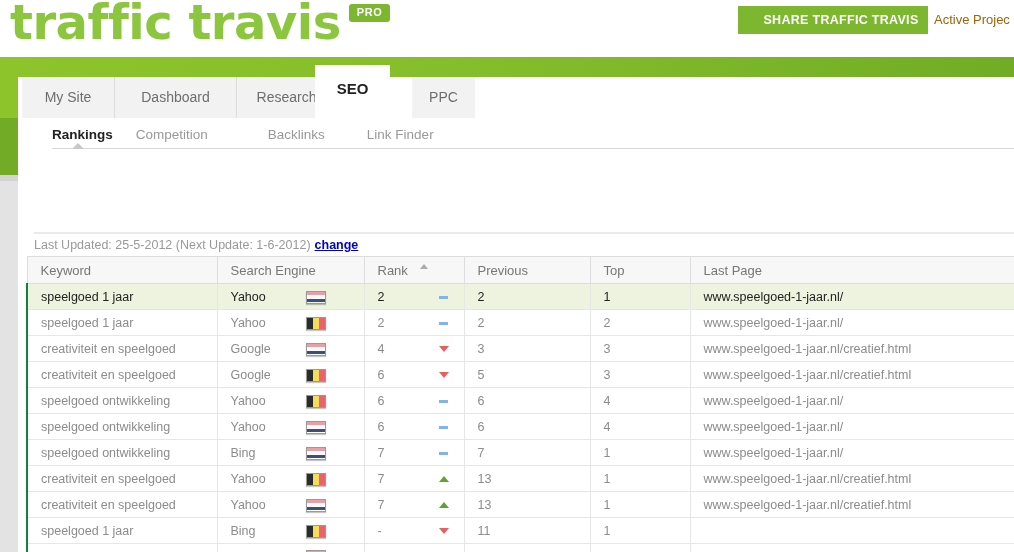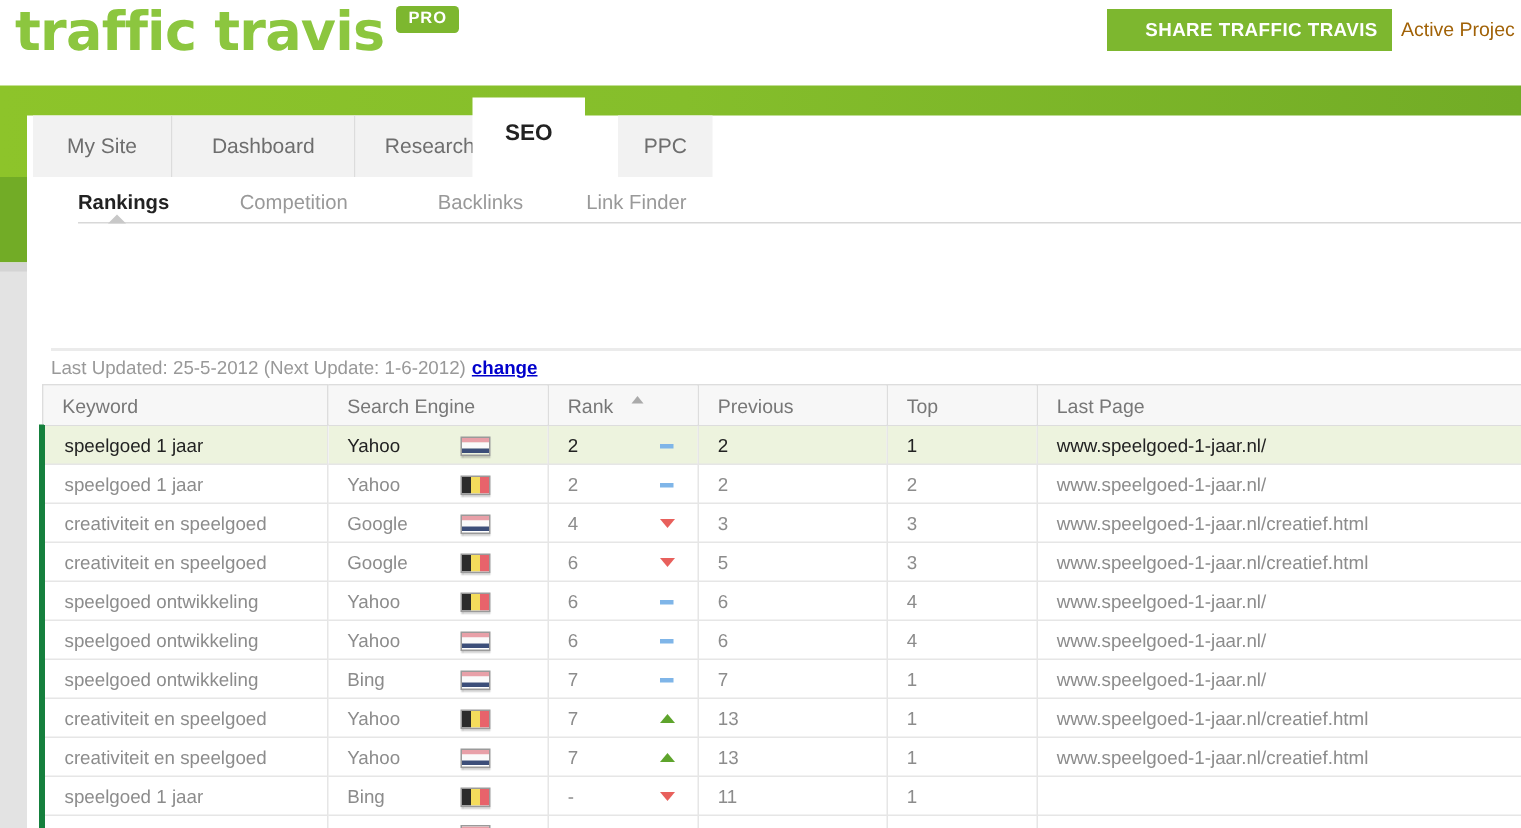--- a/index.html
+++ b/index.html
@@ -29,21 +29,21 @@
 
   .logo-wrap {
     position: absolute;
     left: 10px; top: 0px;
     display: flex;
     align-items: flex-start;
   }
   .logo-text {
     font-family: "DejaVu Sans", sans-serif;
     font-weight: bold;
-    font-size: 36px;
+    font-size: 48px;
     letter-spacing: -0.5px;
     color: #8CC63F;
     line-height: 44px;
     text-shadow: 0 1px 0 rgba(255,255,255,0.9);
   }
   .pro-badge {
     margin-left: 8px;
     margin-top: 4px;
     background: #7DB72F;
     color: #ffffff;
@@ -160,21 +160,21 @@
     display: flex;
     align-items: center;
   }
   .subtab {
     font-size: 13.5px;
     color: #999999;
     cursor: pointer;
     white-space: nowrap;
   }
   .subtab.st-rankings   { margin-left: 18px; color: #222222; font-weight: bold; }
-  .subtab.st-competition{ margin-left: 47px; }
+  .subtab.st-competition{ margin-left: 23px; }
   .subtab.st-backlinks  { margin-left: 60px; }
   .subtab.st-linkfinder { margin-left: 42px; }
 
   .subtab-rule {
     position: absolute;
     left: 52px; top: 148px;
     width: 962px; height: 1px;
     background: #D8D8D8;
   }
   .subtab-caret {
@@ -235,21 +235,21 @@
   .rank-table td {
     height: 26px;
     border-bottom: 1px solid #E6E6E6;
     border-right: 1px solid #E6E6E6;
     color: #8C8C8C;
     padding: 0 0 0 13px;
     vertical-align: middle;
     overflow: hidden;
     white-space: nowrap;
   }
-  .rank-table td:first-child { border-left: 4px solid #15803d; }
+  .rank-table td:first-child { border-left: 2px solid #15803d; }
 
   tr.highlight td {
     background: #EDF3DE;
     color: #222222;
   }
 
   .col-keyword   { width: 190px; }
   .col-engine    { width: 147px; }
   .col-rank      { width: 100px; }
   .col-previous  { width: 126px; }

